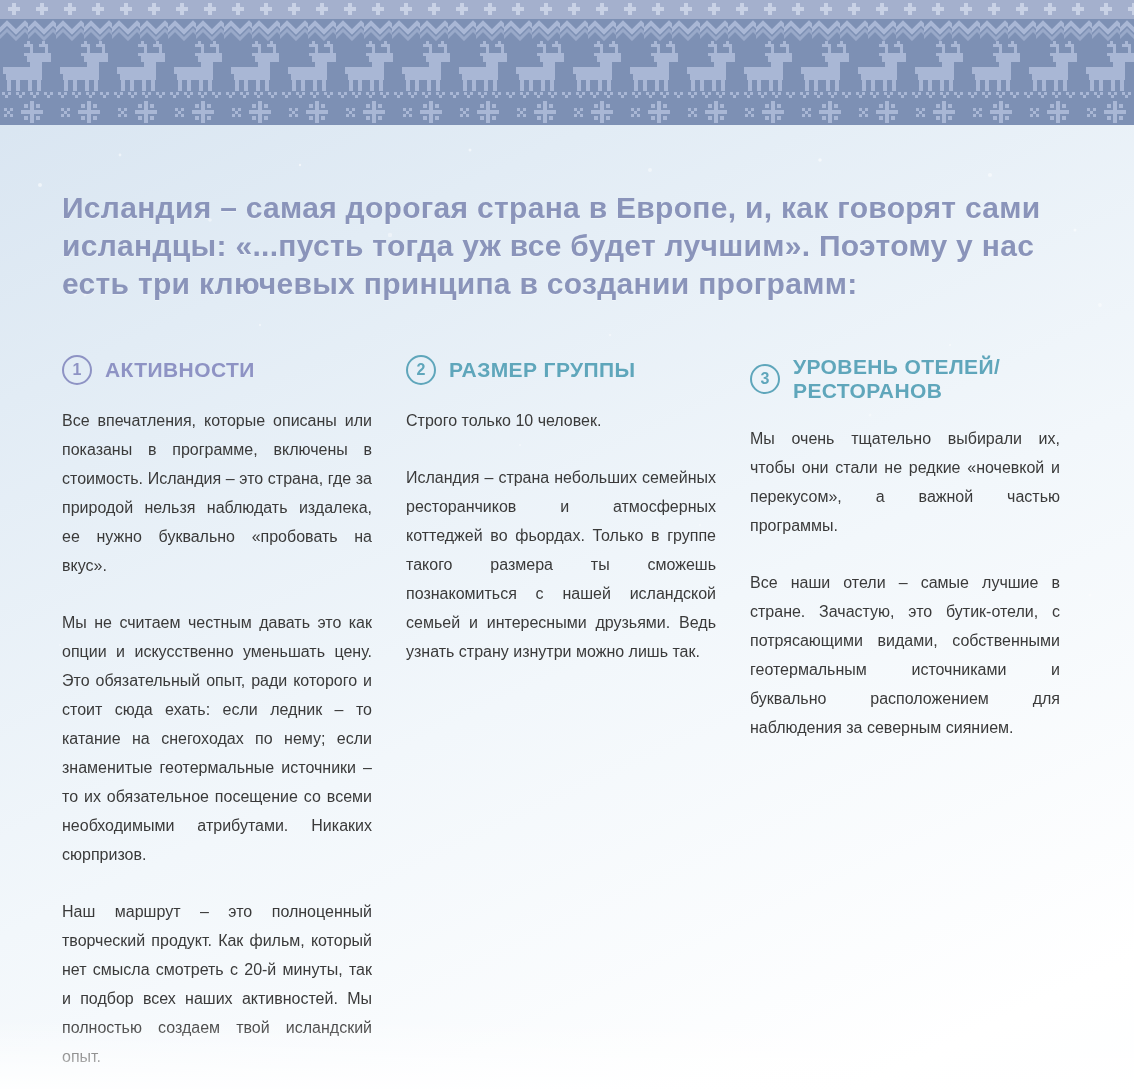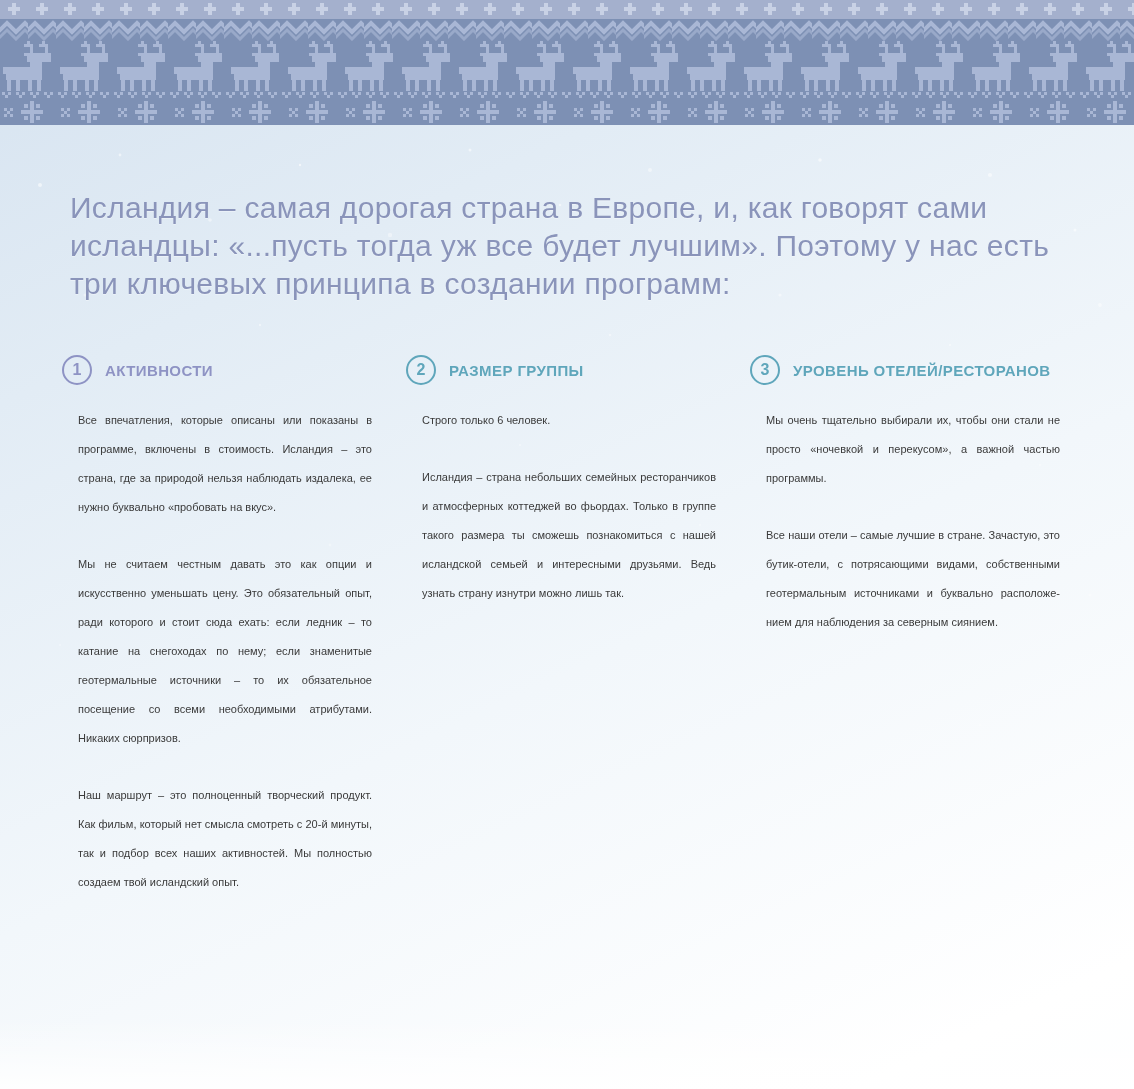--- a/index.html
+++ b/index.html
@@ -14,38 +14,38 @@
   }
   .page::after{
     content:"";position:absolute;left:0;bottom:0;width:100%;height:70px;
     background:linear-gradient(180deg,rgba(255,255,255,0),rgba(255,255,255,.9));
     pointer-events:none;
   }
   .banner{display:block;width:1134px;height:125px;}
   .snow-overlay{position:absolute;top:125px;left:0;pointer-events:none;}
   .content{position:relative;box-sizing:border-box;padding:64px 62px 0 62px;}
   .heading{
-    margin:0 0 52px 8px;max-width:1012px;
-    font-size:30px;line-height:38px;font-weight:normal;
+    margin:0 0 52px 0;max-width:1012px;
+    font-size:30px;line-height:38px;font-weight:bold;
     color:#8a94ba;letter-spacing:.3px;
     text-shadow:0 1px 0 rgba(255,255,255,.35);
   }
   .columns{display:grid;grid-template-columns:repeat(3,310px);column-gap:34px;}
   .col-header{display:flex;align-items:center;gap:13px;margin:0 0 21px 0;}
   .badge{
     width:30px;height:30px;box-sizing:border-box;border:2px solid;border-radius:50%;
     display:flex;align-items:center;justify-content:center;
     font-size:16px;font-weight:bold;flex:0 0 auto;
   }
-  .col-label{font-size:15px;font-weight:bold;letter-spacing:.4px;}
+  .col-label{font-size:21px;font-weight:bold;letter-spacing:.4px;}
   .purple{color:#8e93c4;border-color:#8e93c4;}
   .teal{color:#5fa6bb;border-color:#5fa6bb;}
   .body-par{
-    margin:0 0 28px 16px;
-    font-size:11px;line-height:29px;color:#3a3a3a;
+    margin:0 0 28px 0;
+    font-size:16px;line-height:29px;color:#3a3a3a;
     text-align:justify;-moz-text-align-last:left;text-align-last:left;
     hyphens:manual;
   }
 </style>
 </head>
 <body>
 
 <div class="page">
 
   <svg class="banner" width="1134" height="125" viewBox="0 0 1134 125" xmlns="http://www.w3.org/2000/svg">
@@ -158,28 +158,28 @@
         <p class="body-par">Все впечатления, которые описа­ны или показаны в программе, включены в стоимость. Исландия – это страна, где за природой нельзя наблюдать издалека, ее нужно буквально «пробовать на вкус».</p>
         <p class="body-par">Мы не считаем честным давать это как опции и искусственно умень­шать цену. Это обязательный опыт, ради которого и стоит сюда ехать: если ледник – то катание на снегоходах по нему; если знамени­тые геотермальные источники – то их обязательное посещение со всеми необходимыми атрибутами. Никаких сюрпризов.</p>
         <p class="body-par">Наш маршрут – это полноценный творческий продукт. Как фильм, ко­торый нет смысла смотреть с 20-й минуты, так и подбор всех наших активностей. Мы полностью созда­ем твой исландский опыт.</p>
       </section>
 
       <section>
         <div class="col-header">
           <span class="badge teal">2</span>
           <span class="col-label teal">РАЗМЕР ГРУППЫ</span>
         </div>
-        <p class="body-par">Строго только 6 человек.</p>
+        <p class="body-par">Строго только 10 человек.</p>
         <p class="body-par">Исландия – страна небольших се­мейных ресторанчиков и атмос­ферных коттеджей во фьордах. Только в группе такого размера ты сможешь познакомиться с нашей исландской семьей и интересны­ми друзьями. Ведь узнать страну изнутри можно лишь так.</p>
       </section>
 
       <section>
         <div class="col-header">
           <span class="badge teal">3</span>
           <span class="col-label teal">УРОВЕНЬ ОТЕЛЕЙ/РЕСТОРАНОВ</span>
         </div>
-        <p class="body-par">Мы очень тщательно выбирали их, чтобы они стали не просто «но­чевкой и перекусом», а важной частью программы.</p>
+        <p class="body-par">Мы очень тщательно выбирали их, чтобы они стали не редкие «но­чевкой и перекусом», а важной частью программы.</p>
         <p class="body-par">Все наши отели – самые лучшие в стране. Зачастую, это бутик-отели, с потрясающими видами, соб­ственными геотермальным источ­никами и буквально расположе­нием для наблюдения за север­ным сиянием.</p>
       </section>
 
     </div>
   </div>
 </div>
 
 </body></html>

